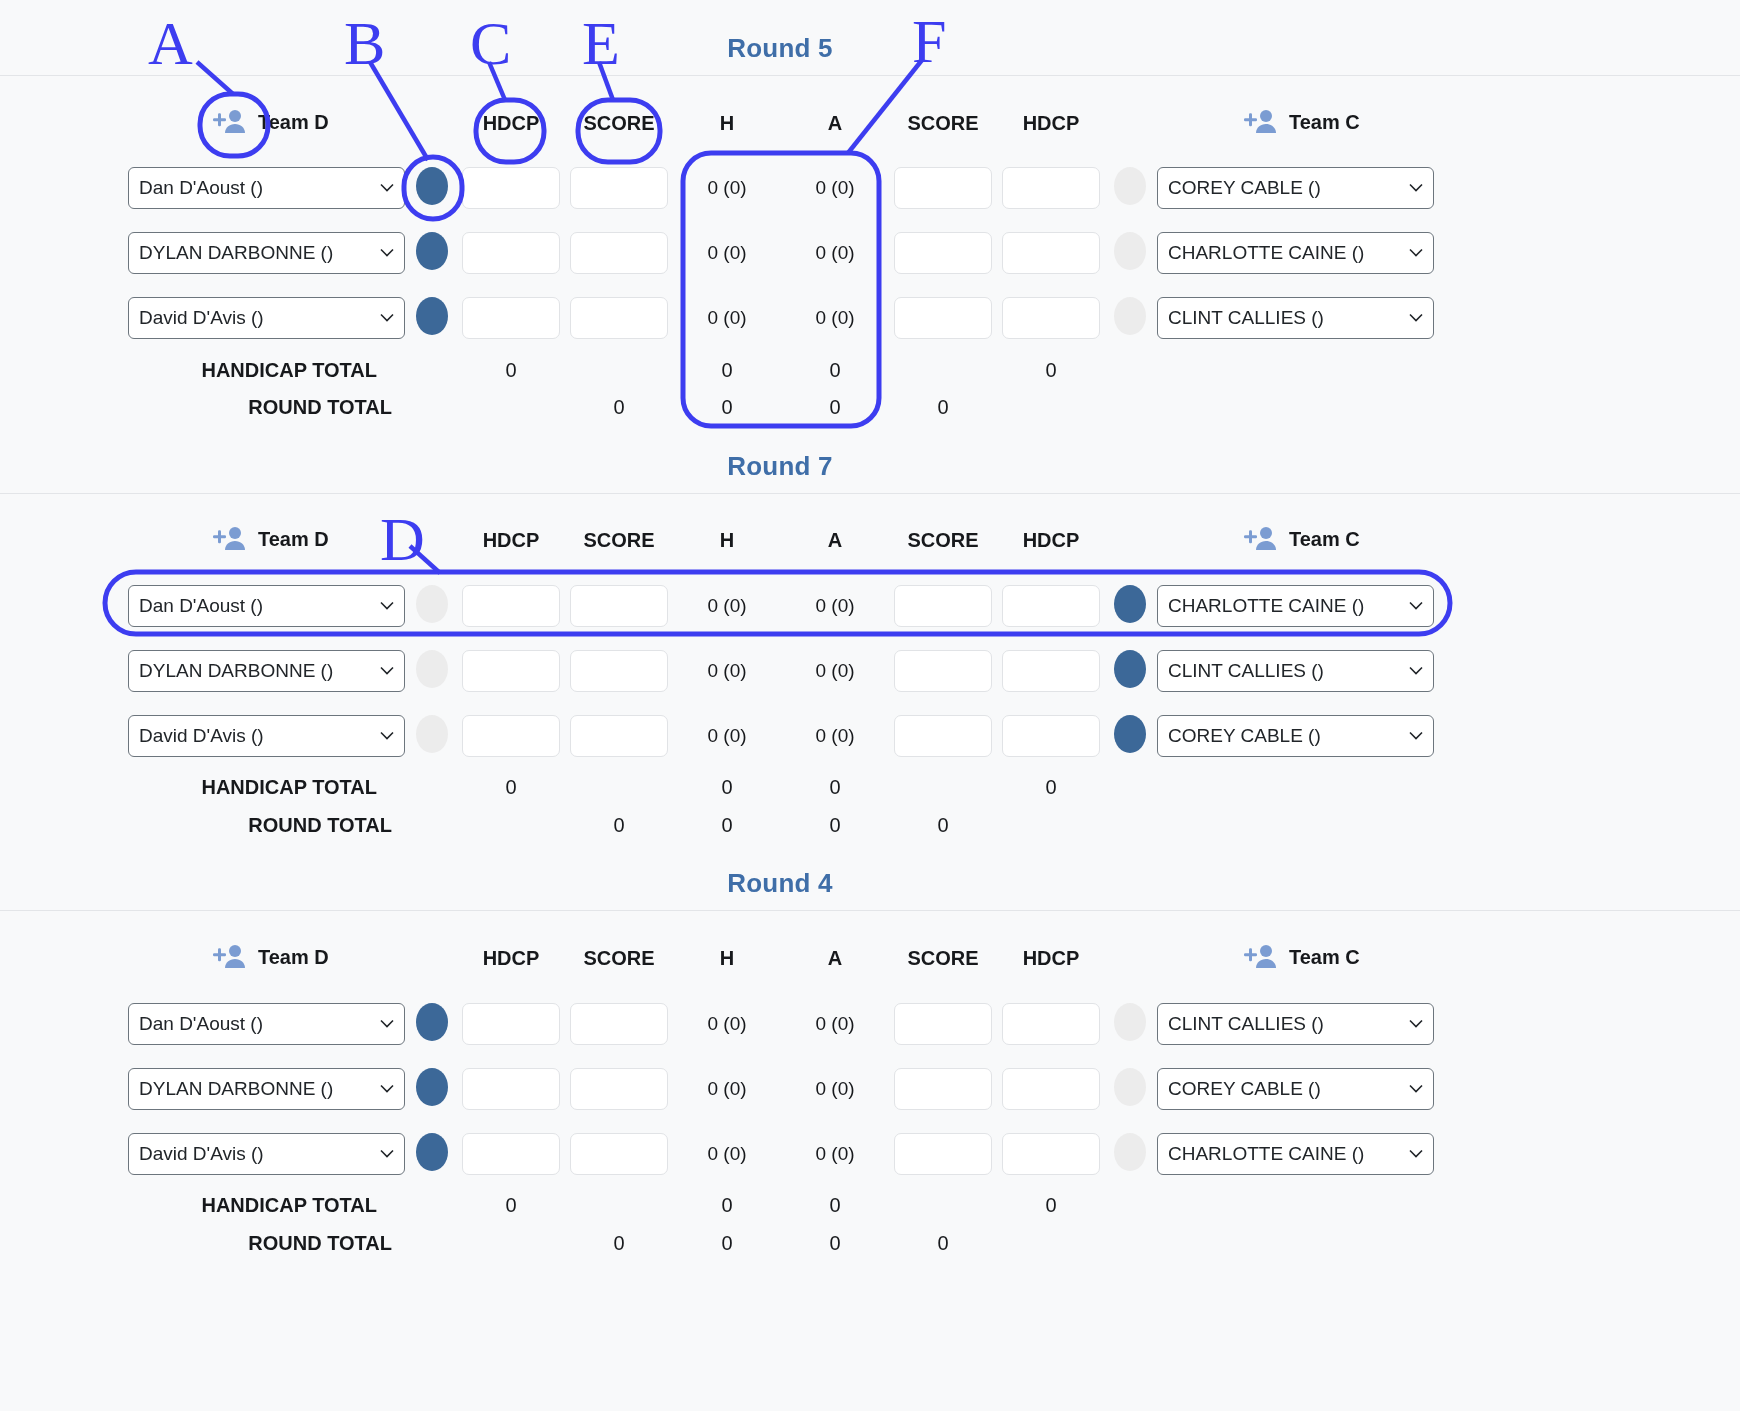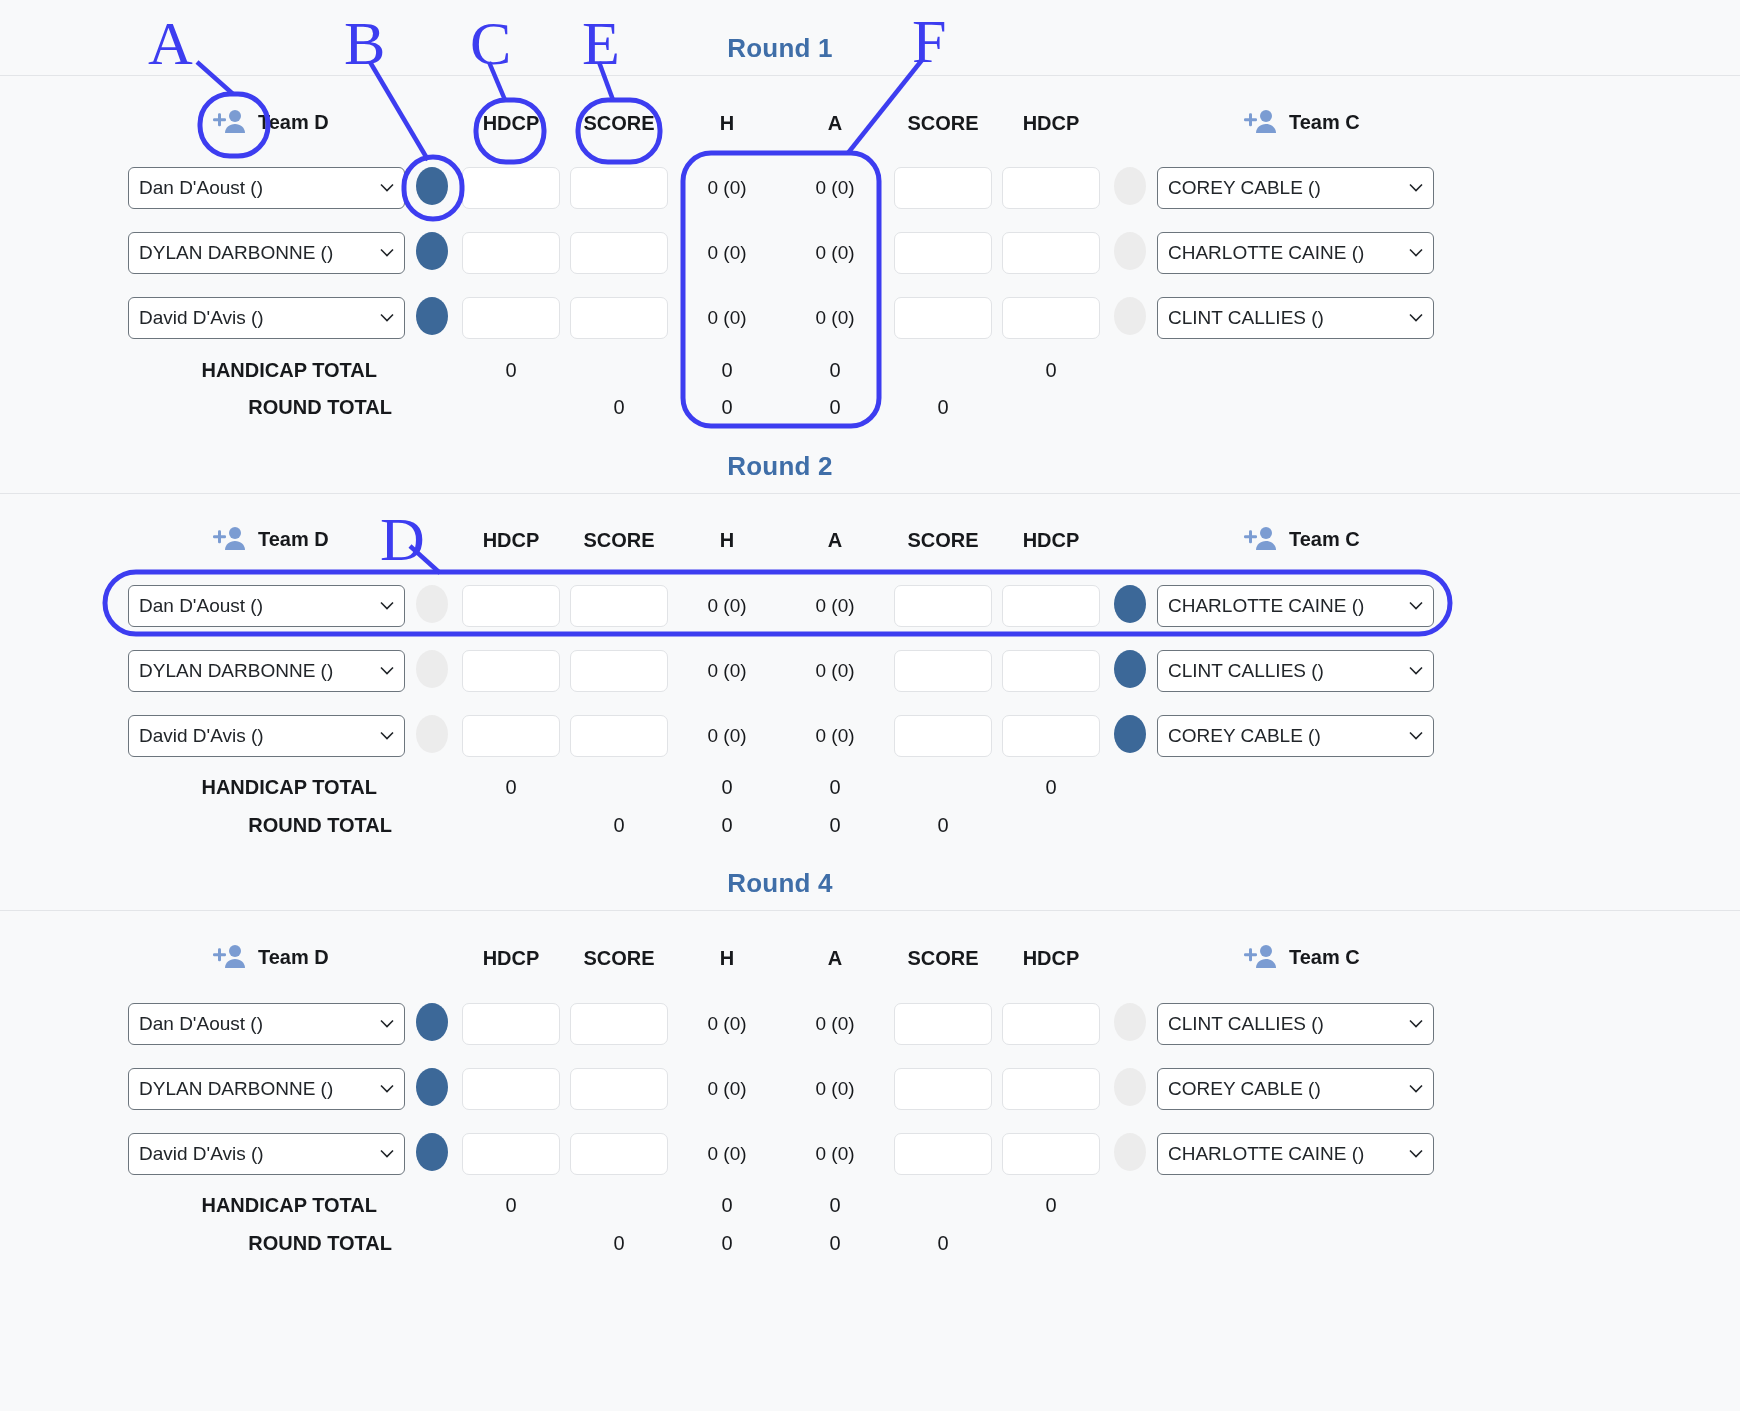--- a/index.html
+++ b/index.html
@@ -151,22 +151,22 @@
     color: #3d3df0;
     font-weight: 400;
     line-height: 1;
   }
 </style>
 </head>
 <body>
 
 <div id="page">
 
-  <div class="round-title" style="left:660px; top:33px; width:240px;">Round 1</div>
-  <div class="round-title" style="left:660px; top:451px; width:240px;">Round 2</div>
+  <div class="round-title" style="left:660px; top:33px; width:240px;">Round 5</div>
+  <div class="round-title" style="left:660px; top:451px; width:240px;">Round 7</div>
   <div class="round-title" style="left:660px; top:868px; width:240px;">Round 4</div>
 
   <div class="divider" style="top:75px;"></div>
   <div class="divider" style="top:493px;"></div>
   <div class="divider" style="top:910px;"></div>
 
   <div class="round-block" style="top:0;">
 
     <div class="add-person-hdr" style="left:212px; top:108px;">
       <span>

